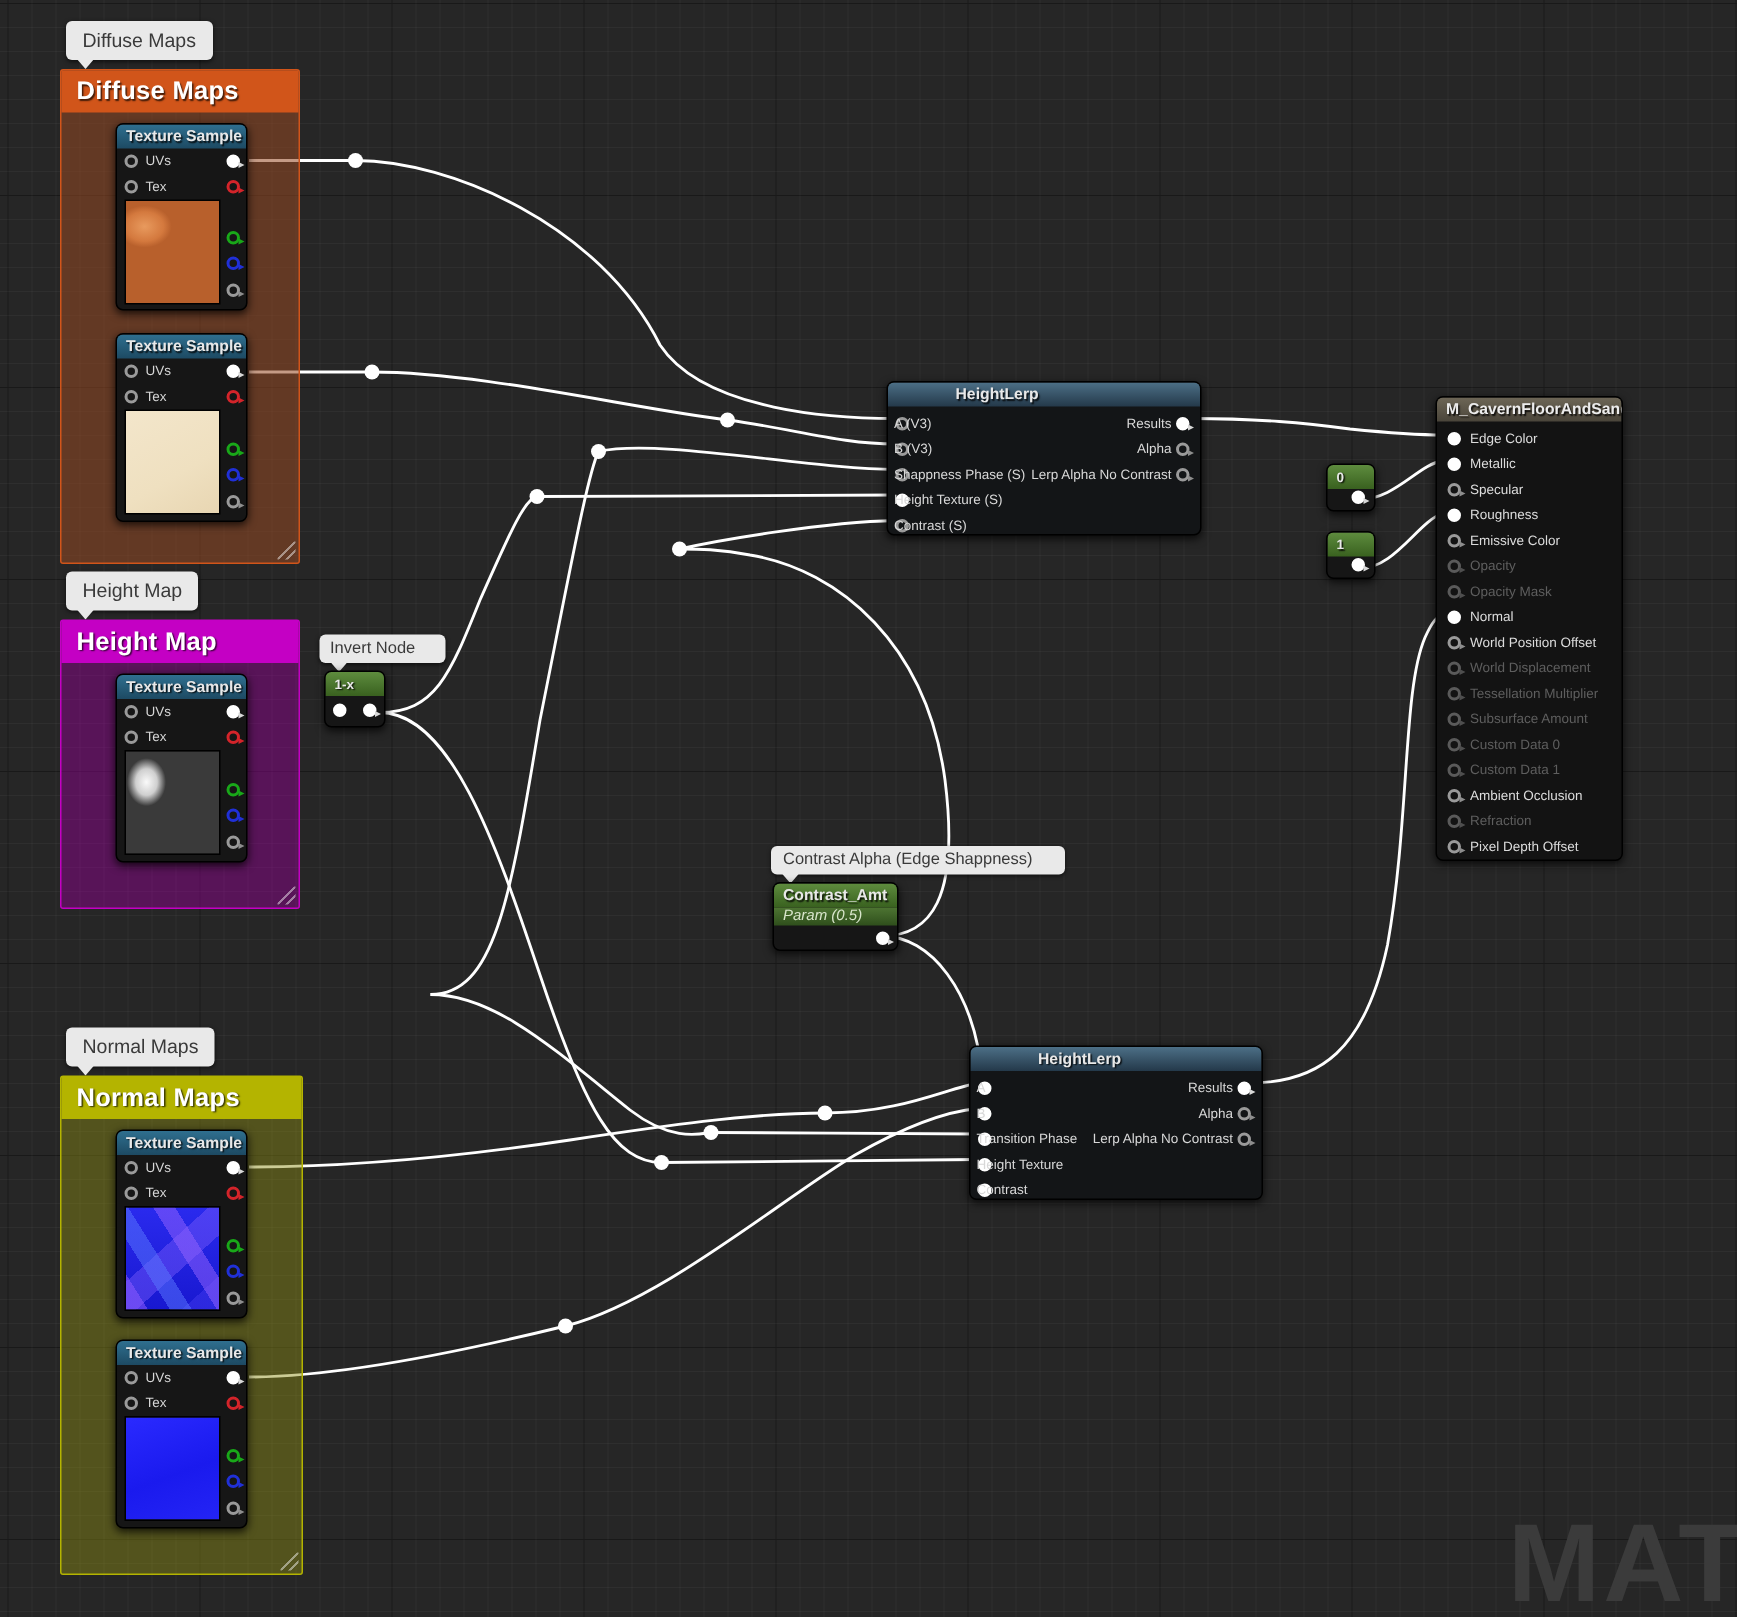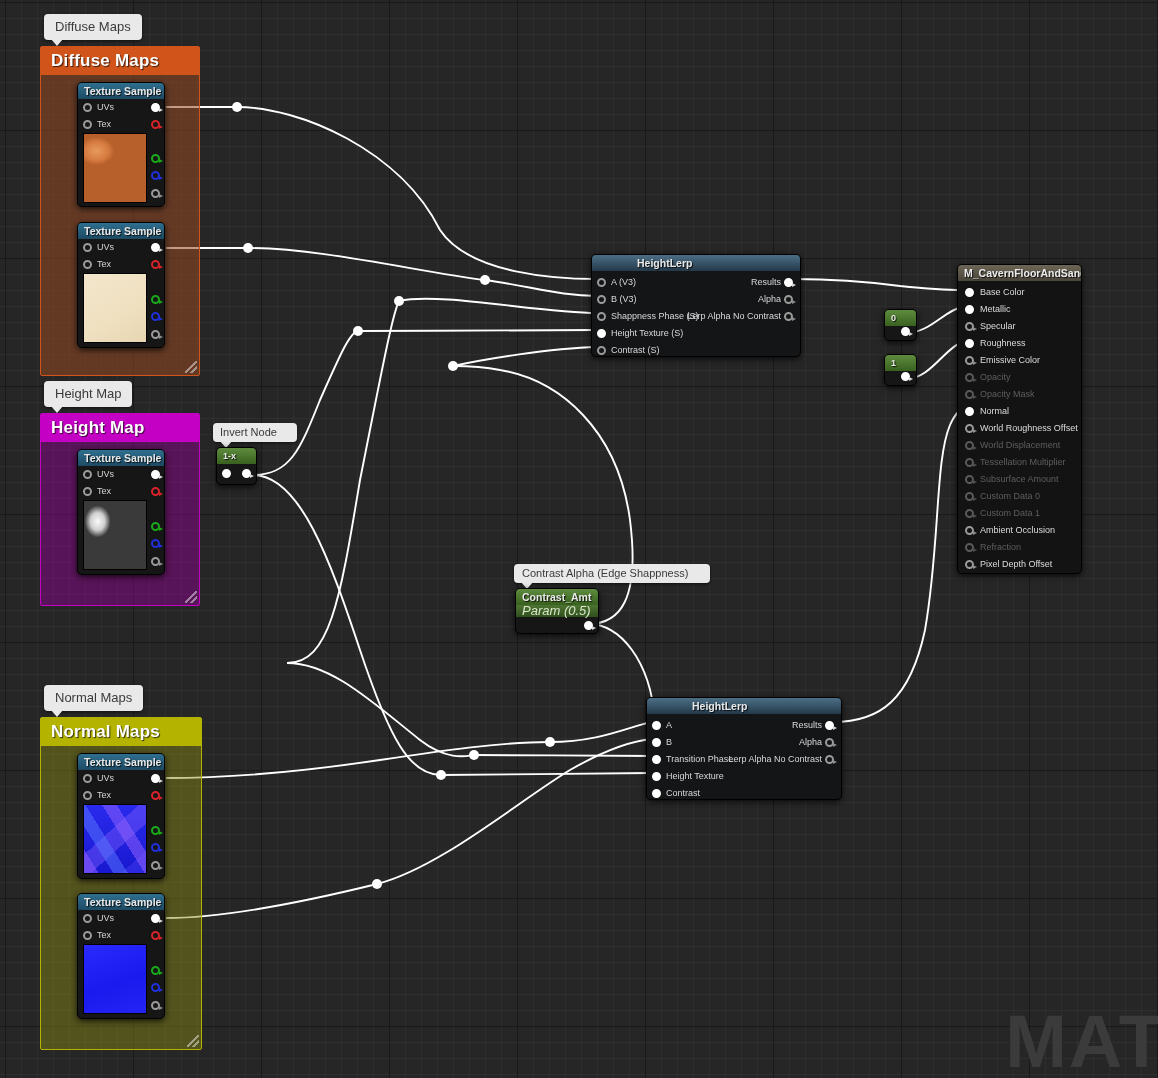--- a/index.html
+++ b/index.html
@@ -66,21 +66,21 @@
   }
   .node .title{
     height:16px;
     font-size:10.5px; font-weight:bold; color:#e8e8e8;
     padding:0 6px; line-height:16px;
     text-shadow:1px 1px 1px rgba(0,0,0,.85);
     position:relative;
     white-space:nowrap;
   }
   .node .subtitle{
-    font-size:13px; color:#c4b5b5; font-style:italic;
+    font-size:10px; color:#c4b5b5; font-style:italic;
     padding:0 6px; line-height:12px; height:12px;
   }
   .node .body{ position:relative;border-radius:23px; }
 
   
   .tsample .title{ background:linear-gradient(to bottom,#2f6f8f,#1d4a63); }
   .tsample{ width:88px; }
   .row{ height:17px; position:relative; font-size:9px; color:#d6d6d6; }
   .row .lbl{ position:absolute; left:19px; top:3px; }
   .pin{
@@ -105,21 +105,21 @@
   .pin.blue::after{ border-left-color:#2030d8; }
   .pin.dim::after{ border-left-color:#4e4e4e; }
   .pin.dotfull{ background:#fff; border-color:#fff; }
 
   .thumb{ position:absolute; left:5px; width:64px; height:auto; border:1px solid #000; }
 
   
   .fnode .title{ background:linear-gradient(to bottom,#4c6f86,#24394a);padding-left:45px; }
   .fnode{ background:#131517; }
   .fnode .prow{ height:17px; position:relative; font-size:9px; color:#d8d8d8; }
-  .fnode .prow .in{ position:absolute; left:19px; top:3px; }
+  .fnode .prow .in{ position:absolute; left:4px; top:3px; }
   .fnode .prow .out{ position:absolute; right:19px; top:3px; }
 
   
   .matnode{ width:125px; background:#131313; }
   .matnode .title{ background:linear-gradient(to bottom,#6d6656,#4a453a); color:#ececec; }
   .mrow{ height:17px; position:relative; font-size:9px; color:#dcdcdc; }
   .mrow.dimmed{ color:#5e5e5e; }
   .mrow .lbl{ position:absolute; left:22px; top:3px; white-space:nowrap; }
 
   
@@ -418,21 +418,21 @@
     <div class="body" style="height:15px;">
       <span class="pin filled" style="left:16px; top:1px;"></span>
     </div>
   </div>
 
   <div class="node matnode" style="left:957px; top:264px; height:310px;">
     <div class="title">M_CavernFloorAndSand1</div>
     <div class="body" id="matpins" style="padding-top:3px;">
         <div class="mrow">
           <span class="pin filled nopoint" style="left: 7px; top: 4px;"></span>
-          <span class="lbl">Base Color</span>
+          <span class="lbl">Edge Color</span>
         </div>
         <div class="mrow">
           <span class="pin filled nopoint" style="left: 7px; top: 4px;"></span>
           <span class="lbl">Metallic</span>
         </div>
         <div class="mrow">
           <span class="pin grey" style="left: 7px; top: 4px;"></span>
           <span class="lbl">Specular</span>
         </div>
         <div class="mrow">
@@ -450,21 +450,21 @@
         <div class="mrow dimmed">
           <span class="pin dim" style="left: 7px; top: 4px;"></span>
           <span class="lbl">Opacity Mask</span>
         </div>
         <div class="mrow">
           <span class="pin filled nopoint" style="left: 7px; top: 4px;"></span>
           <span class="lbl">Normal</span>
         </div>
         <div class="mrow">
           <span class="pin grey" style="left: 7px; top: 4px;"></span>
-          <span class="lbl">World Roughness Offset</span>
+          <span class="lbl">World Position Offset</span>
         </div>
         <div class="mrow dimmed">
           <span class="pin dim" style="left: 7px; top: 4px;"></span>
           <span class="lbl">World Displacement</span>
         </div>
         <div class="mrow dimmed">
           <span class="pin dim" style="left: 7px; top: 4px;"></span>
           <span class="lbl">Tessellation Multiplier</span>
         </div>
         <div class="mrow dimmed">

